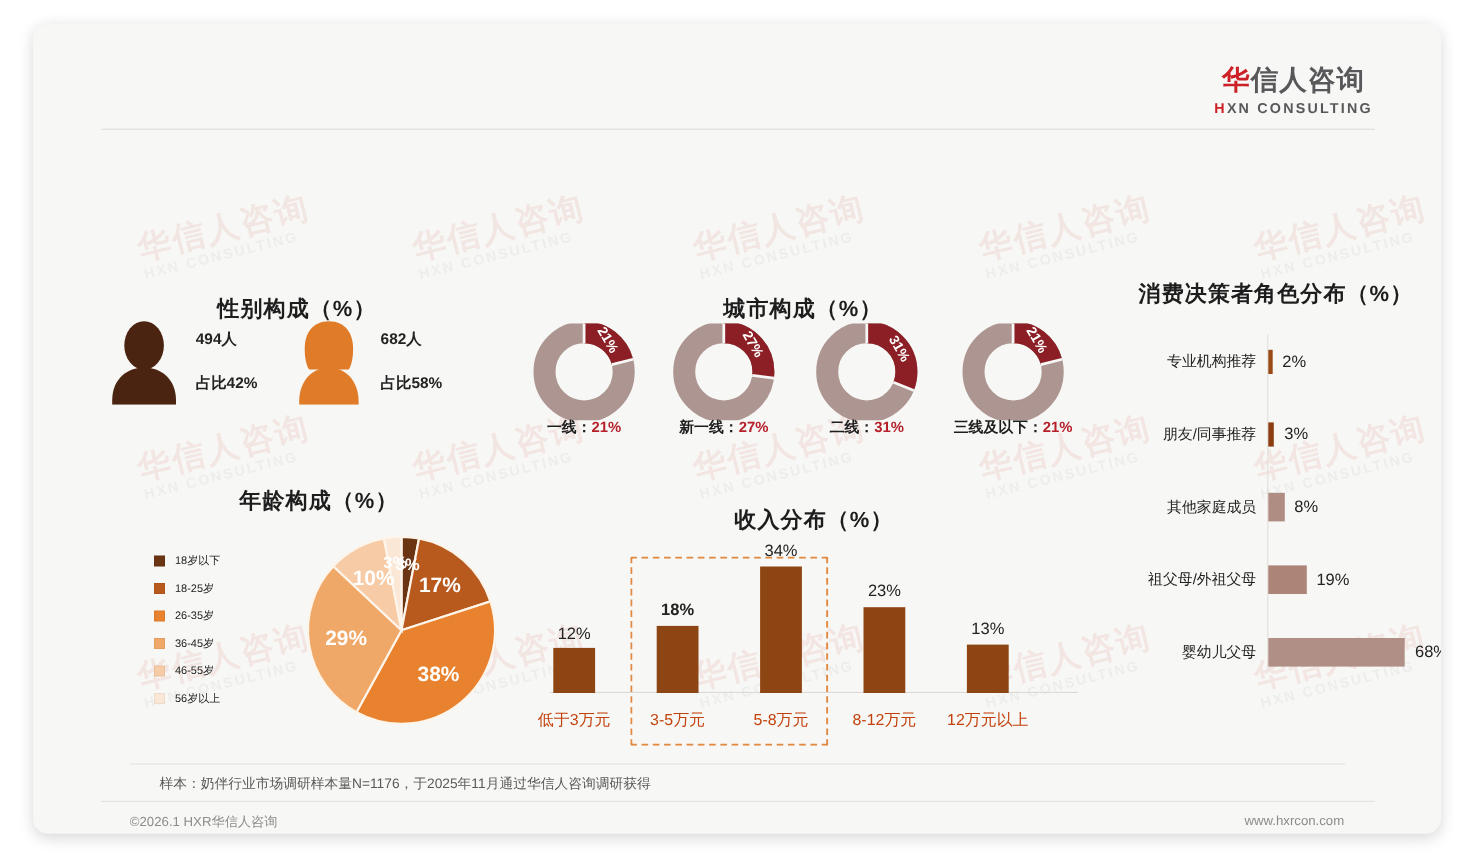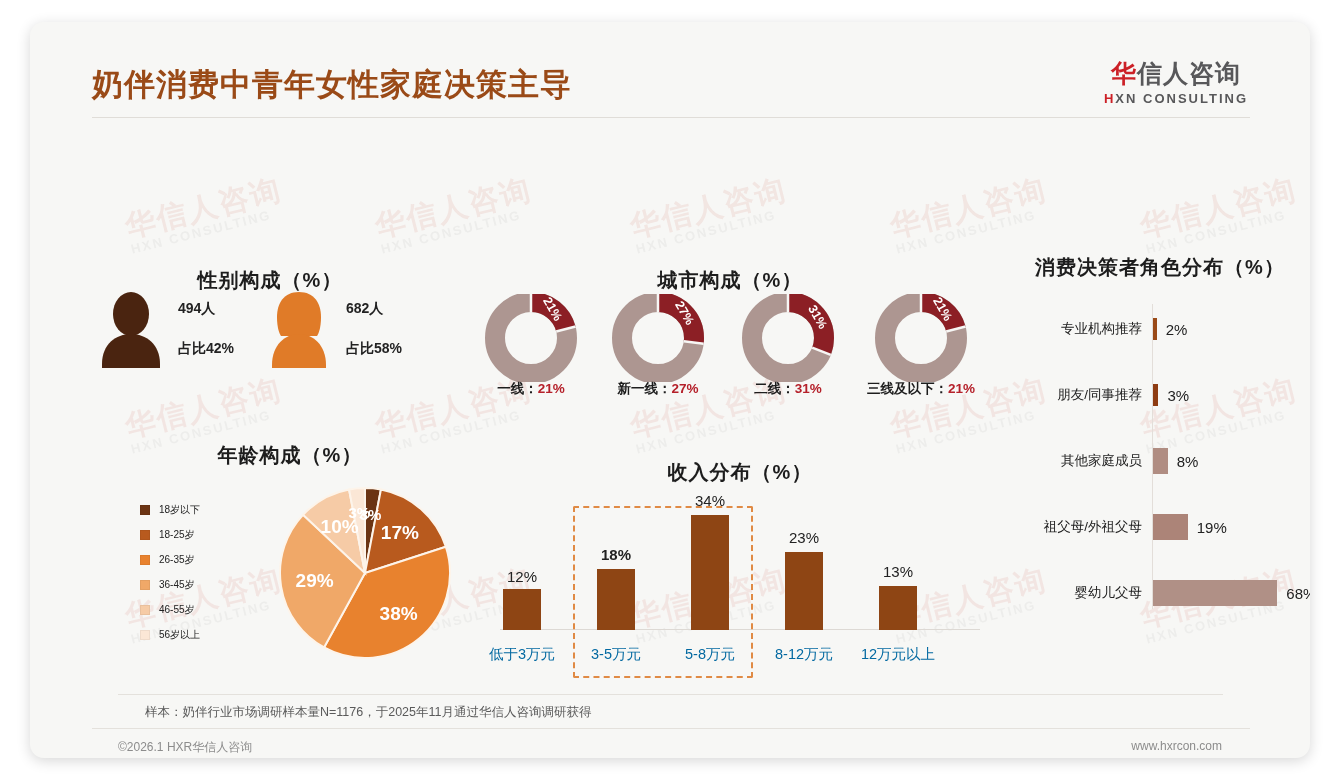--- a/index.html
+++ b/index.html
@@ -93,21 +93,21 @@
   .pie-lab { position: absolute; font-weight: 700; color: #fff; white-space: nowrap; }
 
   
   #income-block { position: absolute; left: 450px; top: 440px; width: 520px; height: 220px; }
   .vbar { position: absolute; bottom: 52px; background: #8e4514; }
   .vbar-val {
     position: absolute; font-size: 15px; color: #222; white-space: nowrap;
     transform: translateX(-50%);
   }
   .vbar-cat {
-    position: absolute; bottom: 18px; font-size: 14.5px; color: #0369a1;
+    position: absolute; bottom: 18px; font-size: 14.5px; color: #c2410c;
     white-space: nowrap; transform: translateX(-50%);
   }
   .vbar-base { position: absolute; left: 20px; bottom: 52px; width: 480px; height: 1px; background: #ddd9d4; }
   .highlight-box {
     position: absolute; border: 2px dashed #e08a44; border-radius: 2px;
     pointer-events: none;
   }
 
   
   #role-block { position: absolute; left: 985px; top: 270px; width: 290px; height: 330px; }
@@ -189,21 +189,20 @@
         <div class="wm" style="left: 860px; top: 560px;">
           <div class="wm-cn">华信人咨询</div>
           <div class="wm-en">HXN CONSULTING</div>
         </div>
         <div class="wm" style="left: 1110px; top: 560px;">
           <div class="wm-cn">华信人咨询</div>
           <div class="wm-en">HXN CONSULTING</div>
         </div>
       </div>
 
-    <div class="hdr-title">奶伴消费中青年女性家庭决策主导</div>
     <div class="hdr-rule"></div>
 
     <div class="logo">
       <div class="logo-cn"><span class="hua">华</span><span class="rest">信人咨询</span></div>
       <div class="logo-en"><span class="h">H</span><span>XN CONSULTING</span></div>
     </div>
 
 
     <div class="sec-title" style="left:70px; top:245px; width:340px;">性别构成（%）</div>
     <div id="gender-block">

